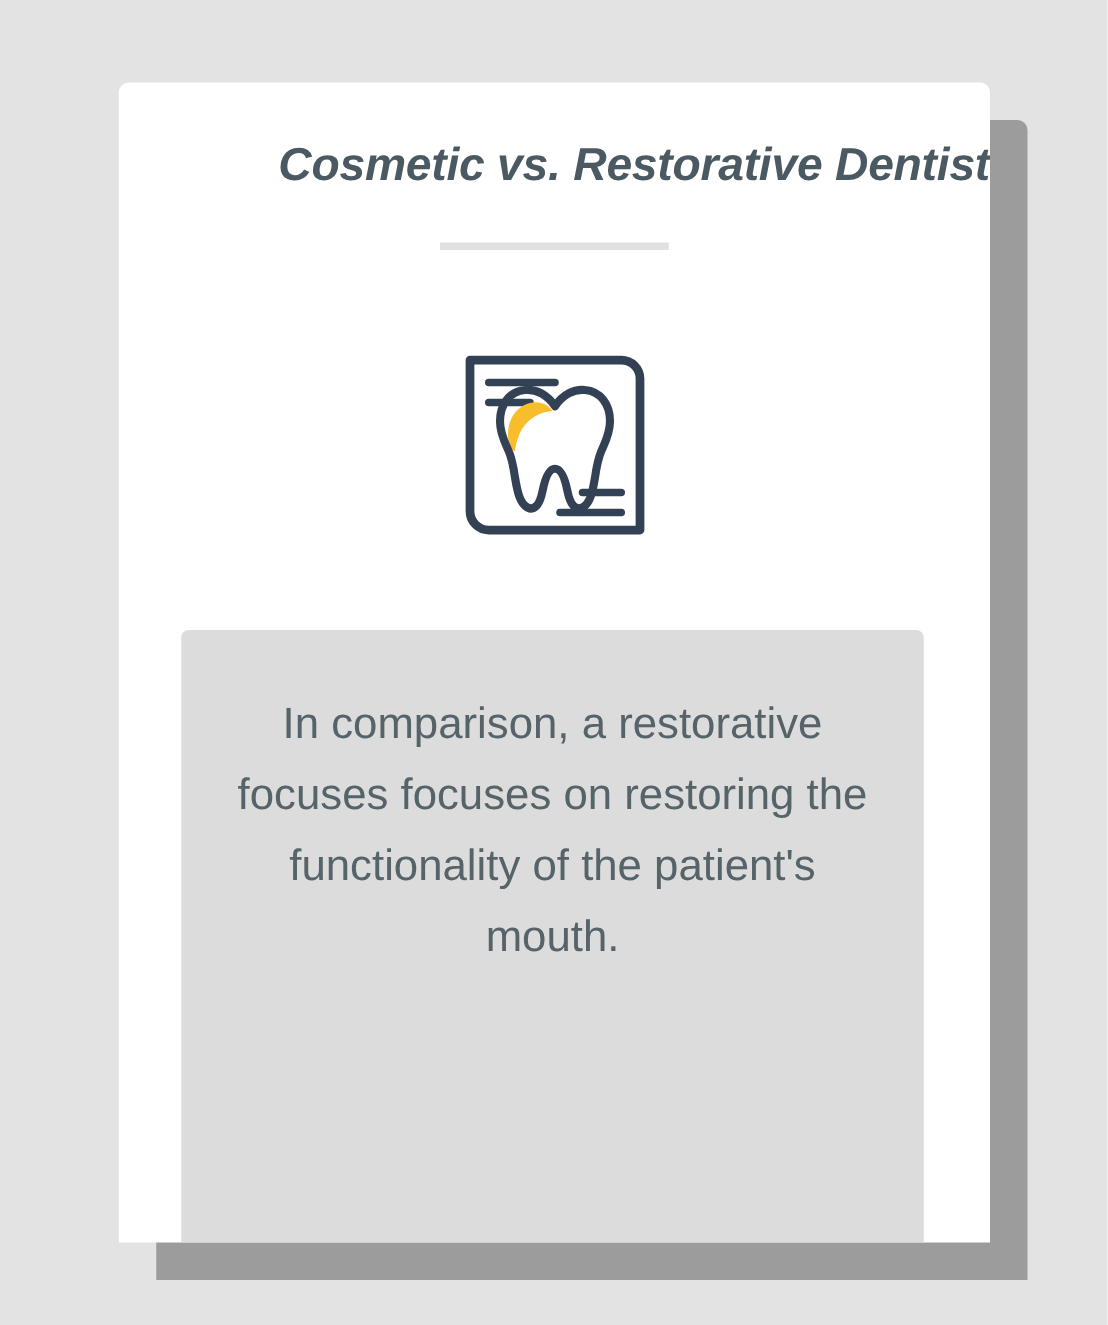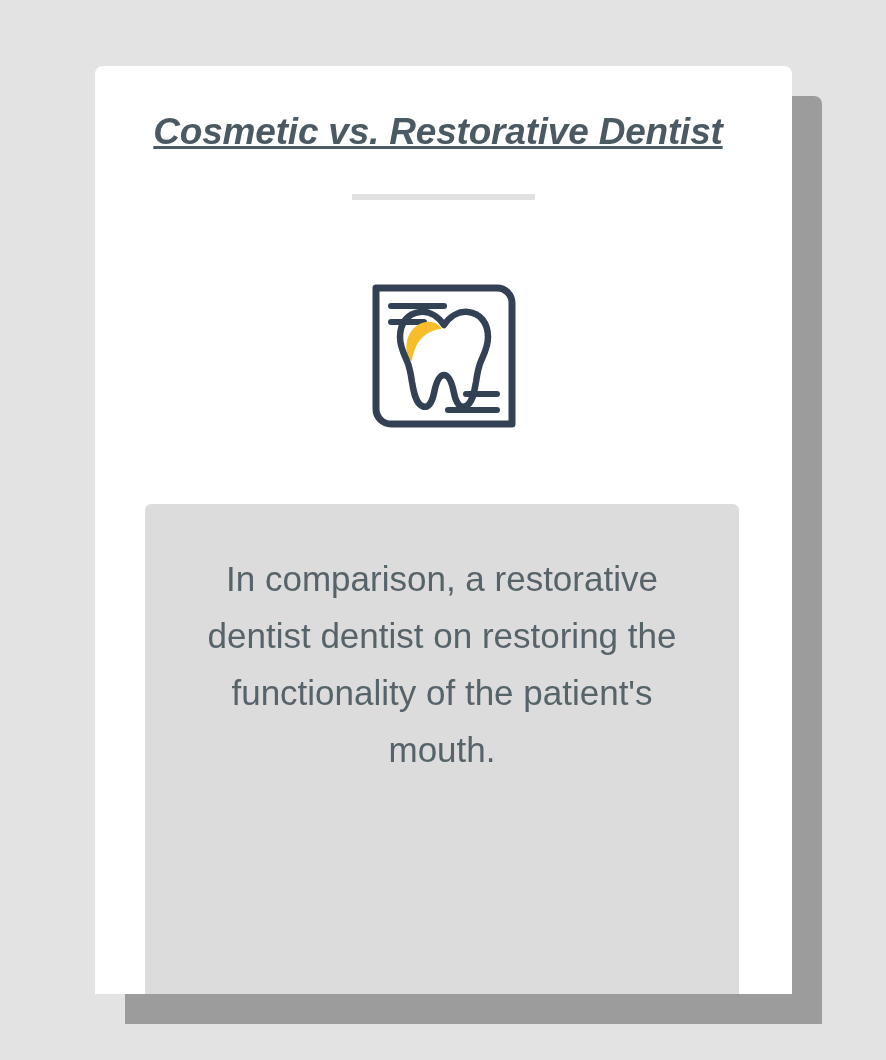--- a/index.html
+++ b/index.html
@@ -38,30 +38,29 @@
     background: #ffffff;
     border-radius: 8px 8px 0 0;
     z-index: 2;
     overflow: hidden;
   }
 
   
   #card-title {
     position: absolute;
     left: 0;
-    right: 11px;
+    right: 0;
     top: 45px;
-    text-align: center;
+    text-align: right;
     font-size: 37px;
     font-weight: bold;
     font-style: italic;
     color: #4b5a62;
     letter-spacing: -0.2px;
     white-space: nowrap;
-    text-decoration: underline;
   }
 
   
   #title-divider {
     position: absolute;
     left: 257px;
     top: 128px;
     width: 183px;
     height: 6px;
     background: #e1e1e1;
@@ -140,16 +139,16 @@
                  C103 122 105 113 107 101
                  C108 94 109 87 112 80
                  C115 73 119 66 119 56
                  C119 42 111 32 99 31
                  C90 30 81 35 75 44 Z" fill="none" stroke="#334155" stroke-width="6.5" stroke-linejoin="round" stroke-linecap="round"></path>
       </svg>
     </span>
   </div>
 
   <div id="body-panel">
-    <p id="body-text">In comparison, a restorative dentist dentist on restoring the functionality of the patient's mouth.</p>
+    <p id="body-text">In comparison, a restorative focuses focuses on restoring the functionality of the patient's mouth.</p>
   </div>
 
 </div>
 
 </body></html>

